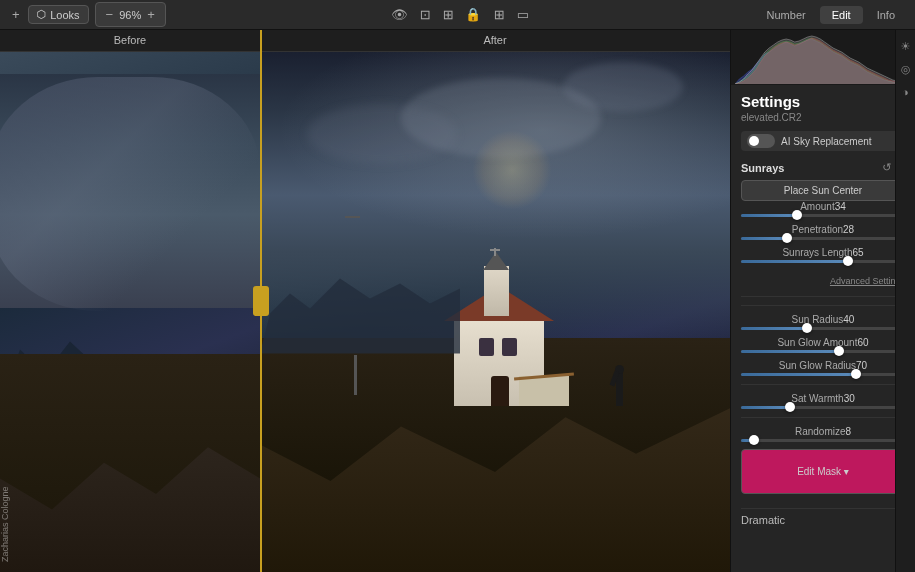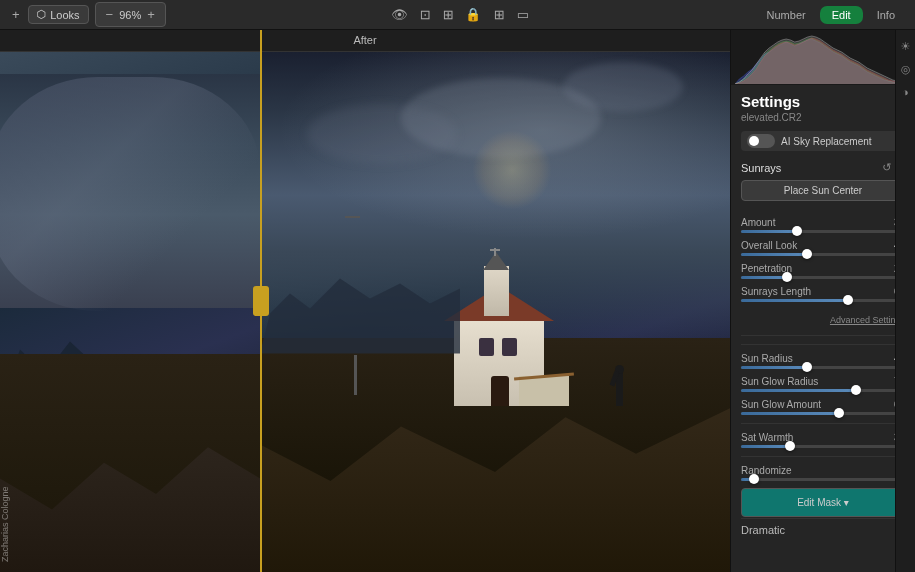--- a/index.html
+++ b/index.html
@@ -61,23 +61,22 @@
       margin-left: auto;
     }
     .nav-tab {
       padding: 3px 12px;
       font-size: 11px;
       border-radius: 4px;
       cursor: pointer;
       color: #aaa;
     }
     .nav-tab.active {
-      background: #15803d;
+      background: #404040;
       color: #fff;
-      border-radius: 7px;
     }
 
     
     .main-layout {
       display: flex;
       height: calc(572px - 30px);
     }
 
     
     .image-area {
@@ -261,21 +260,21 @@
     
     .section-header {
       display: flex;
       align-items: center;
       justify-content: space-between;
       margin-bottom: 6px;
       margin-top: 4px;
     }
     .section-title {
       font-size: 11px;
-      font-weight: 400;
+      font-weight: 700;
       color: #ddd;
     }
     .section-controls {
       display: flex;
       gap: 4px;
     }
     .icon-btn-sm {
       font-size: 11px;
       color: #888;
       cursor: pointer;
@@ -286,30 +285,30 @@
     .place-sun-btn {
       width: 100%;
       background: #3a3a3a;
       border: 1px solid #555;
       border-radius: 4px;
       color: #ccc;
       font-size: 10px;
       padding: 4px;
       cursor: pointer;
       text-align: center;
-      margin-bottom: 16px;
+      margin-bottom: 0;
     }
 
     
     .slider-row {
       margin-bottom: 7px;
     }
     .slider-label-row {
       display: flex;
-      justify-content: space-between;
+      justify-content: center;
       margin-bottom: 2px;
     }
     .slider-label {
       font-size: 10px;
       color: #aaa;
     }
     .slider-value {
       font-size: 10px;
       color: #ccc;
     }
@@ -358,33 +357,33 @@
       font-size: 11px;
       color: #bbb;
       padding: 5px 0;
       cursor: pointer;
       border-top: 1px solid #333;
     }
 
     
     .edit-mask-btn {
       width: 100%;
-      background: #0f766e;
+      background: #be185d;
       border: 1px solid #555;
       border-radius: 4px;
       color: #ccc;
       font-size: 10px;
-      padding: 8px;
+      padding: 16px;
       cursor: pointer;
       text-align: center;
       display: flex;
       align-items: center;
       justify-content: center;
       gap: 4px;
-      margin-bottom: 1px;
+      margin-bottom: 14px;
     }
 
     
     .pro-badge {
       position: absolute;
       right: 2px;
       top: 50%;
       transform: translateY(-50%);
       background: linear-gradient(135deg, #c8a020, #e8c040);
       color: #fff;
@@ -443,20 +442,21 @@
     <div class="nav-tab active">Edit</div>
     <div class="nav-tab">Info</div>
   </div>
 </div>
 
 <div class="main-layout">
 
   <div class="image-area">
 
     <div class="before-after-labels">
+      <div class="ba-label ba-before">Before</div>
       <div class="ba-label ba-after">After</div>
     </div>
 
     <div class="image-canvas">
 
       <div class="img-before">
 
         <div style="position:absolute;top:22px;left:0;right:0;height:45%;background:linear-gradient(180deg,#2a3545 0%,#3a4a5a 30%,#4a5a6a 60%,#3a4050 100%);"></div>
 
         <div style="position:absolute;top:25px;left:-10px;right:0;height:45%;background:linear-gradient(135deg,rgba(70,80,100,0.7) 0%,rgba(100,110,130,0.4) 40%,transparent 70%);border-radius:40%;"></div>
@@ -577,30 +577,20 @@
           <span class="slider-label">Amount</span>
           <span class="slider-value">34</span>
         </div>
         <div class="slider-track">
           <div class="slider-fill" style="width:34%"></div>
           <div class="slider-thumb" style="left:34%"></div>
         </div>
       </div>
 
       
-      <div class="slider-row">
-        <div class="slider-label-row">
-          <span class="slider-label">Overall Look</span>
-          <span class="slider-value">40</span>
-        </div>
-        <div class="slider-track">
-          <div class="slider-fill" style="width:40%"></div>
-          <div class="slider-thumb" style="left:40%"></div>
-        </div>
-      </div>
 
       
       <div class="slider-row">
         <div class="slider-label-row">
           <span class="slider-label">Penetration</span>
           <span class="slider-value">28</span>
         </div>
         <div class="slider-track">
           <div class="slider-fill" style="width:28%"></div>
           <div class="slider-thumb" style="left:28%"></div>
@@ -637,38 +627,38 @@
         </div>
         <div class="slider-track">
           <div class="slider-fill" style="width:40%"></div>
           <div class="slider-thumb" style="left:40%"></div>
         </div>
       </div>
 
       
       <div class="slider-row">
         <div class="slider-label-row">
+          <span class="slider-label">Sun Glow Amount</span>
+          <span class="slider-value">60</span>
+        </div>
+        <div class="slider-track">
+          <div class="slider-fill" style="width:60%"></div>
+          <div class="slider-thumb" style="left:60%"></div>
+        </div>
+      </div>
+
+      
+      <div class="slider-row">
+        <div class="slider-label-row">
           <span class="slider-label">Sun Glow Radius</span>
           <span class="slider-value">70</span>
         </div>
         <div class="slider-track">
           <div class="slider-fill" style="width:70%"></div>
           <div class="slider-thumb" style="left:70%"></div>
-        </div>
-      </div>
-
-      
-      <div class="slider-row">
-        <div class="slider-label-row">
-          <span class="slider-label">Sun Glow Amount</span>
-          <span class="slider-value">60</span>
-        </div>
-        <div class="slider-track">
-          <div class="slider-fill" style="width:60%"></div>
-          <div class="slider-thumb" style="left:60%"></div>
         </div>
       </div>
 
       <div class="divider"></div>
 
       
       <div class="slider-row">
         <div class="slider-label-row">
           <span class="slider-label">Sat Warmth</span>
           <span class="slider-value">30</span>

